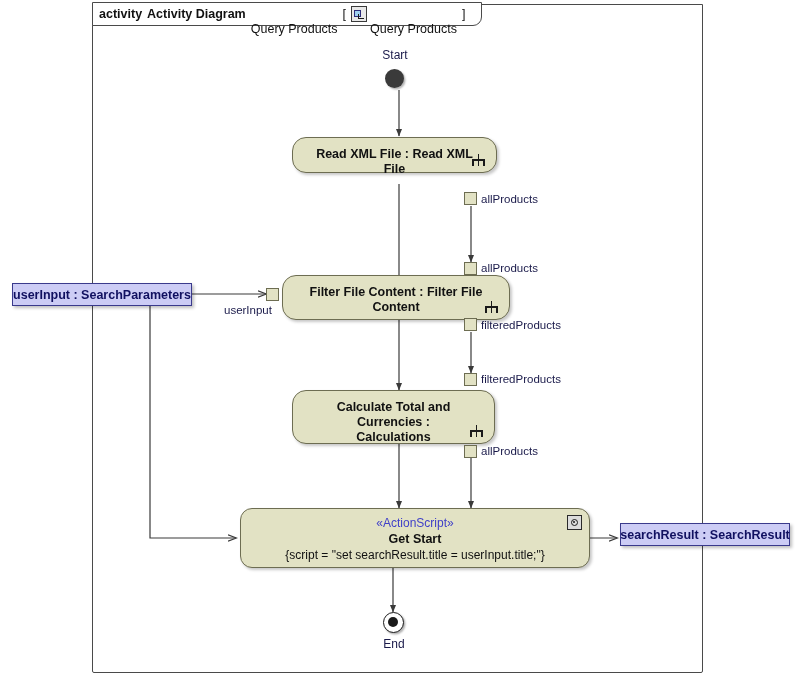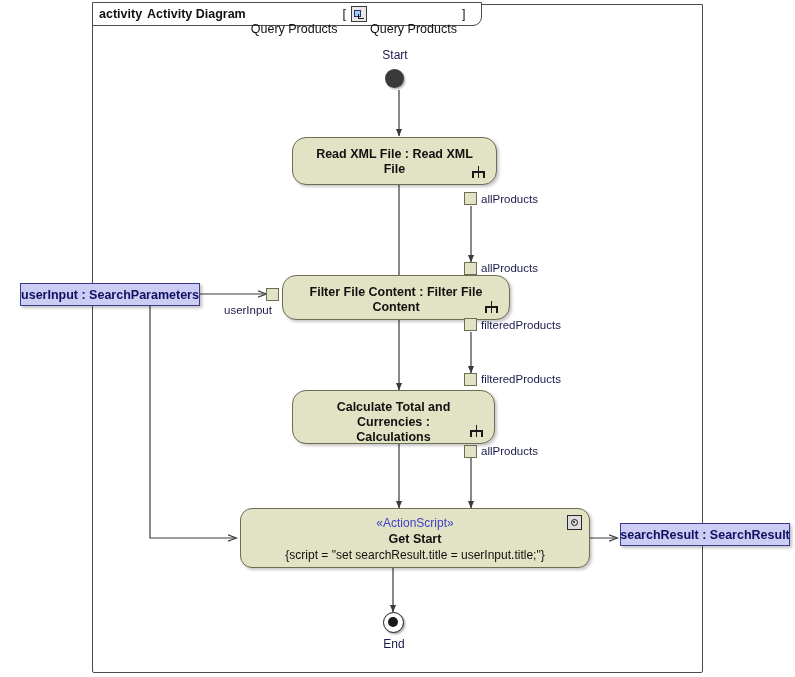--- a/index.html
+++ b/index.html
@@ -318,21 +318,21 @@
     <span class="nm">Query Products</span>
     <span class="brk">[</span>
     <span class="frame-icon"></span>
     <span class="nm">Query Products</span>
     <span class="brk">]</span>
   </div>
 
   <div class="endpoint-label" style="left:360px; top:48px; width:70px;">Start</div>
   <div class="node initial" style="left:385px; top:69px;"></div>
 
-  <div class="node activity" style="left:292px; top:137px; width:205px; height:48px;">
+  <div class="node activity" style="left:292px; top:137px; width:205px; height:36px;">
     <div class="title">Read XML File : Read XML File</div>
     <div class="rake">
       <span class="t1"></span>
         <span class="t2"></span>
         <span class="t3"></span>
     </div>
   </div>
   <div class="pin" style="left:464px; top:192px;"></div>
   <div class="pinlabel" style="left:481px; top:193px;">allProducts</div>
 
@@ -346,21 +346,21 @@
         <span class="t2"></span>
         <span class="t3"></span>
     </div>
   </div>
   <div class="pin" style="left:266px; top:288px;"></div>
   <div class="pinlabel" style="left:224px; top:304px;">userInput</div>
 
   <div class="pin" style="left:464px; top:318px;"></div>
   <div class="pinlabel" style="left:481px; top:319px;">filteredProducts</div>
 
-  <div class="node objectnode" style="left:20px; top:283px; width:180px; height:23px;">
+  <div class="node objectnode" style="left:12px; top:283px; width:180px; height:23px;">
     <span class="label">userInput : SearchParameters</span>
   </div>
 
   <div class="pin" style="left:464px; top:373px;"></div>
   <div class="pinlabel" style="left:481px; top:373px;">filteredProducts</div>
 
   <div class="node activity" style="left:292px; top:390px; width:203px; height:54px;">
     <div class="title">Calculate Total and Currencies :
 Calculations</div>
     <div class="rake">

